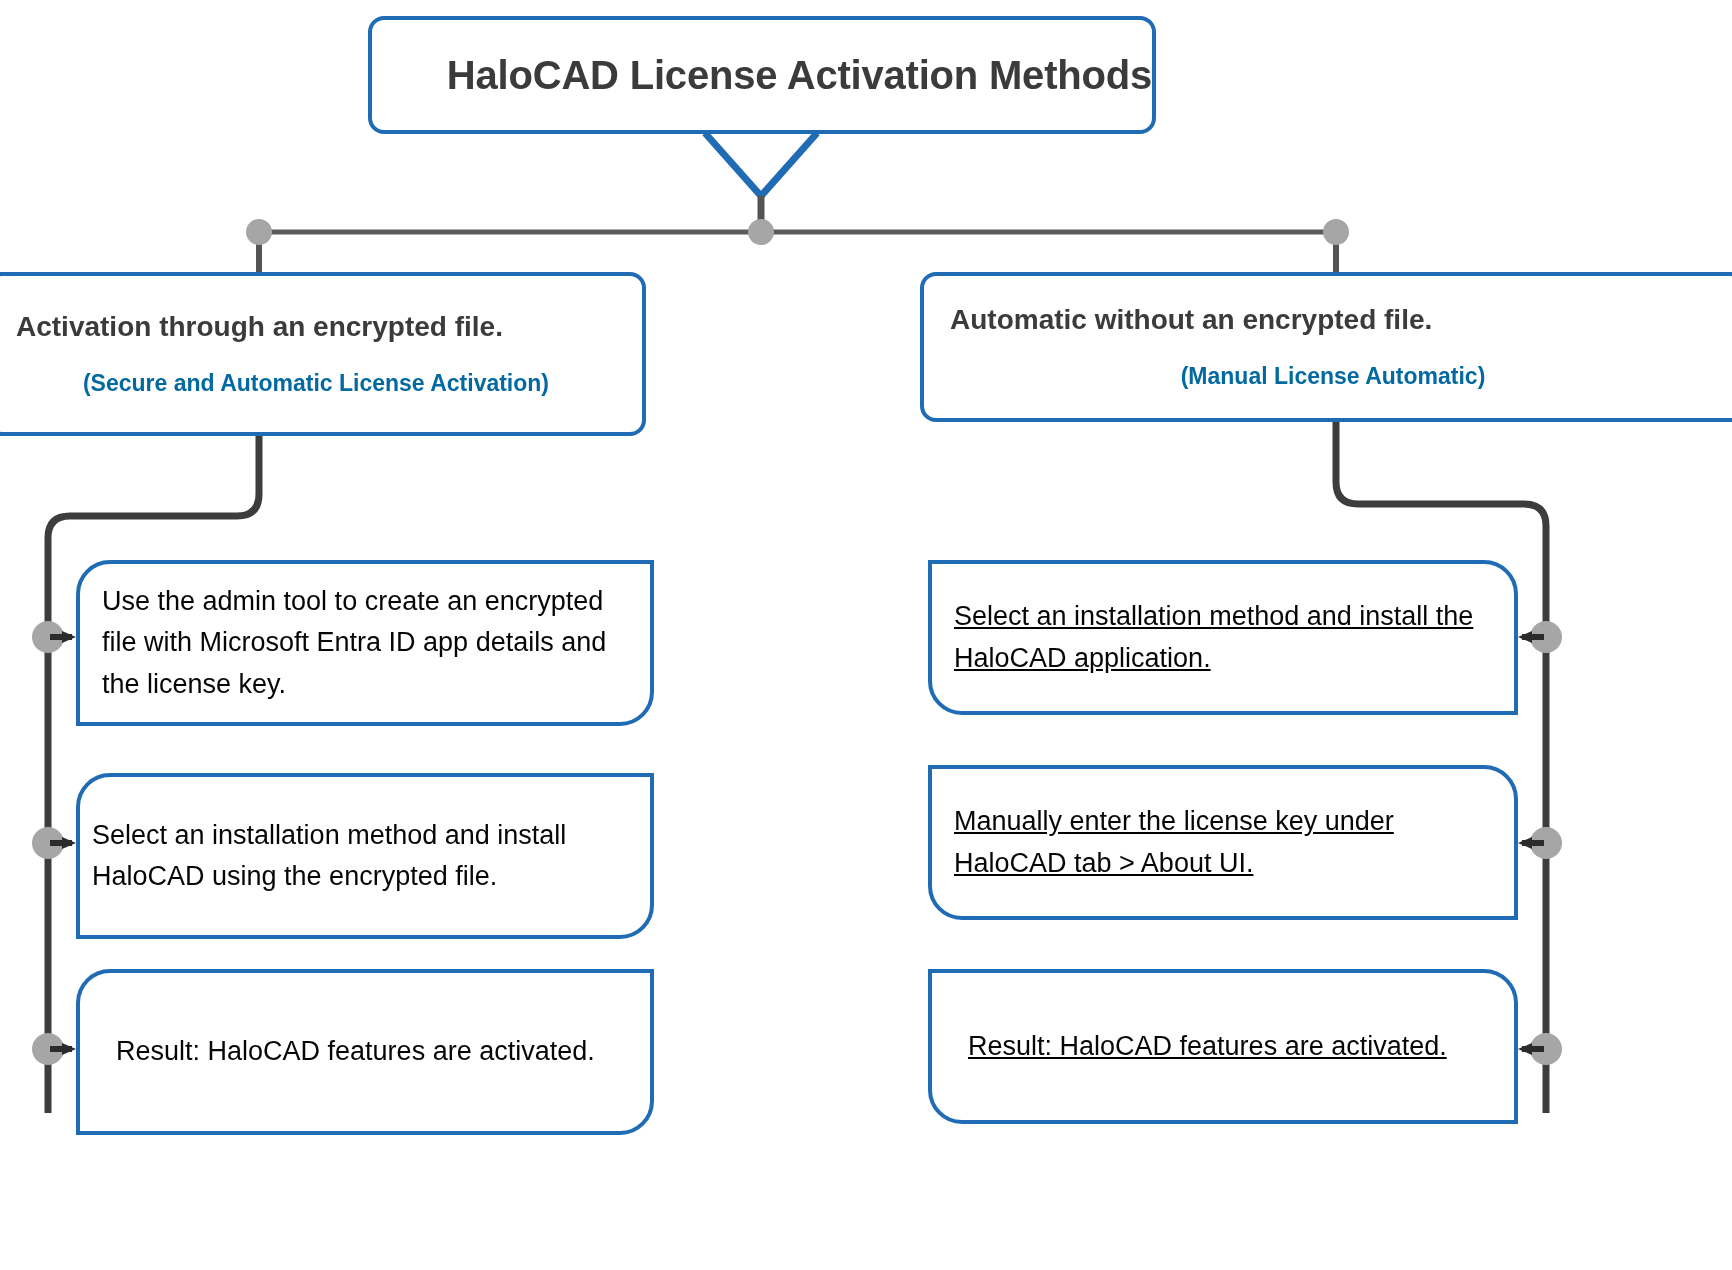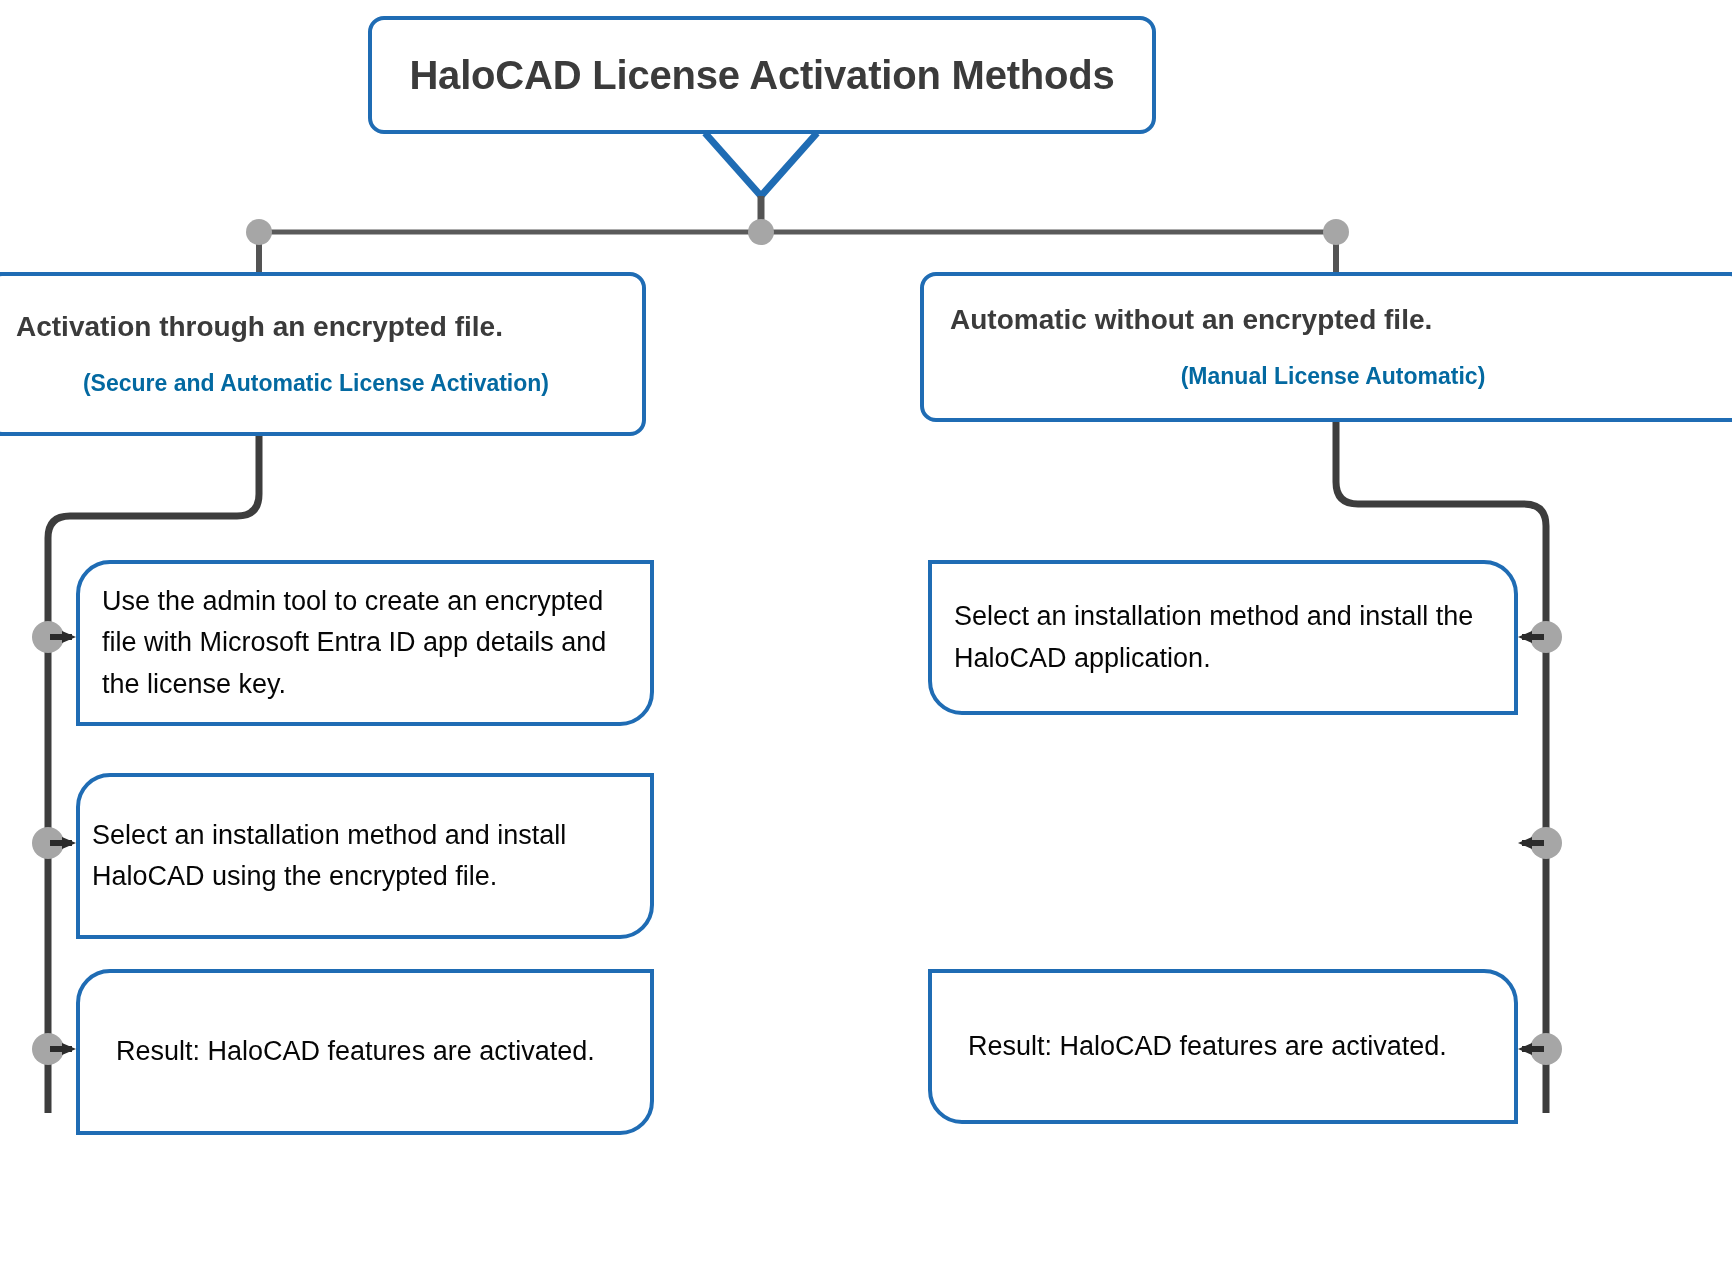--- a/index.html
+++ b/index.html
@@ -36,21 +36,21 @@
     justify-content: center;
   }
 
   
   #title-node {
     left: 368px;
     top: 16px;
     width: 788px;
     height: 118px;
     border-radius: 16px;
-    align-items: center;
+    align-items: flex-end;
     justify-content: center;
   }
   #title-node .title-text {
     font-size: 40px;
     font-weight: bold;
     color: #3b3b3b;
     letter-spacing: -0.2px;
     white-space: nowrap;
   }
 
@@ -97,20 +97,21 @@
     color: #060606;
     line-height: 1.52;
   }
   
   .step-left {
     border-radius: 34px 0 34px 0;
   }
   
   .step-right {
     border-radius: 0 34px 0 34px;
+    text-decoration: underline;
   }
 
   #step-l1 { left: 76px;  top: 560px;  width: 578px; height: 166px; }
   #step-l2 { left: 76px;  top: 773px;  width: 578px; height: 166px; padding-left: 12px; }
   #step-l3 { left: 76px;  top: 969px;  width: 578px; height: 166px; }
 
   #step-r1 { left: 928px; top: 560px;  width: 590px; height: 155px; }
   #step-r2 { left: 928px; top: 765px;  width: 590px; height: 155px; }
   #step-r3 { left: 928px; top: 969px;  width: 590px; height: 155px; }
 
@@ -193,17 +194,20 @@
   <div class="node step-node step-left" id="step-l2">
     <div class="step-text">Select an installation method and install HaloCAD using the encrypted file.</div>
   </div>
   <div class="node step-node step-left" id="step-l3">
     <div class="step-text">Result: HaloCAD features are activated.</div>
   </div>
 
   <div class="node step-node step-right" id="step-r1">
     <div class="step-text">Select an installation method and install the HaloCAD application.</div>
   </div>
+  <div class="node step-node step-right" id="step-r2">
+    <div class="step-text">Manually enter the license key under HaloCAD tab &gt; About UI.</div>
+  </div>
   <div class="node step-node step-right" id="step-r3">
     <div class="step-text">Result: HaloCAD features are activated.</div>
   </div>
 
 </div>
 
 </body></html>

